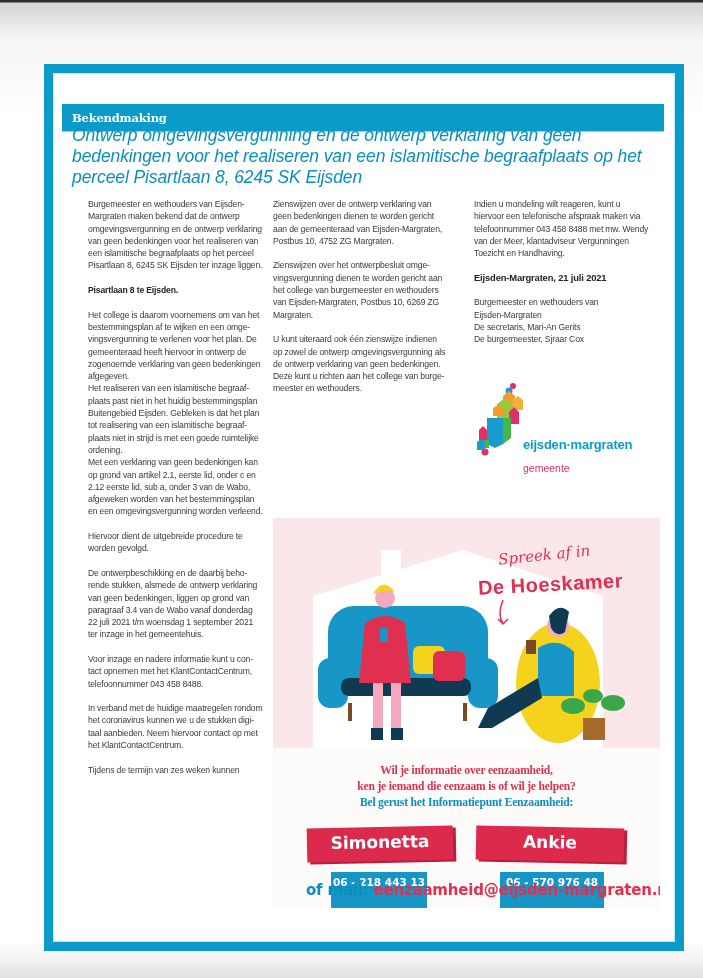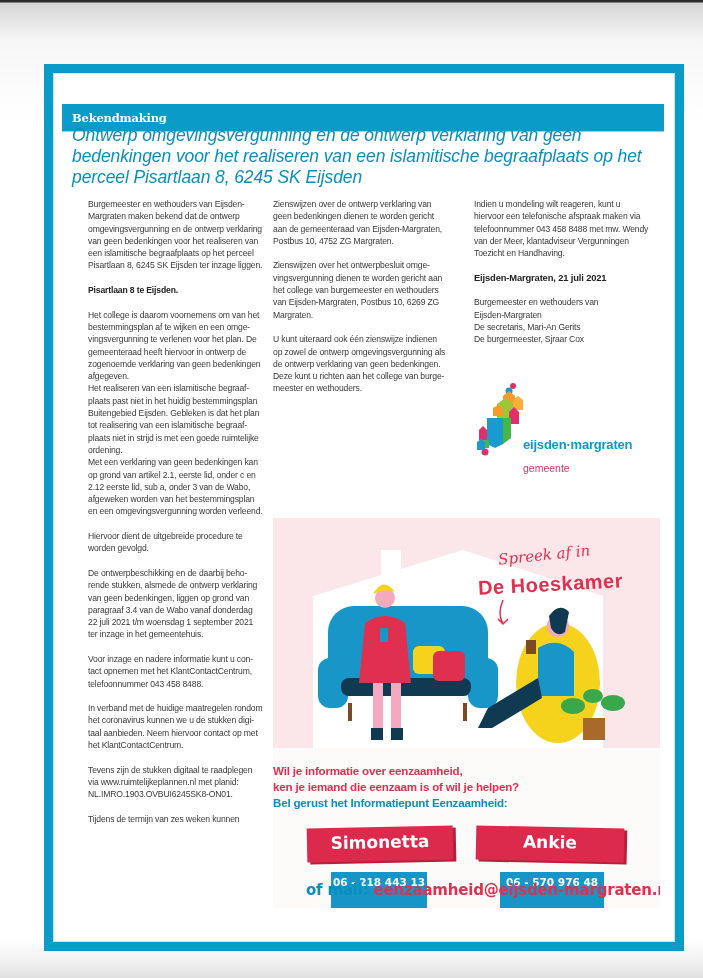--- a/index.html
+++ b/index.html
@@ -96,22 +96,22 @@
       position: absolute; left: 225px; top: 28px;
       font-family: "DejaVu Serif", serif; font-style: italic;
       color: #e0304f; font-size: 15px; transform: rotate(-6deg);
     }
     .speech2 {
       position: absolute; left: 205px; top: 55px;
       font-family: "Liberation Sans", sans-serif; font-weight: bold;
       color: #e0304f; font-size: 20px; letter-spacing: 0.5px; transform: rotate(-3deg);
     }
     .poster-q1, .poster-q2, .poster-q3 {
-      position: absolute; left: 0; width: 387px; 
-      font-family: Liberation Sans, sans-serif; font-weight: bold;
+      position: absolute; left: 0; width: 387px; text-align: center;
+      font-family: Liberation Serif, serif; font-weight: bold;
       font-size: 11.6px; line-height: 16px; letter-spacing: -0.2px;
     }
     .poster-q1 { top: 245px; color: #e0304f; }
     .poster-q2 { top: 261px; color: #e0304f; }
     .poster-q3 { top: 277px; color: #0a8fbd; }
     .name-box {
       position: absolute; top: 309px; height: 34px;
       background: #dc2a4c;
       color: #fff;
       font-family: "DejaVu Sans", sans-serif; font-weight: bold;
@@ -179,23 +179,20 @@
 paragraaf 3.4 van de Wabo vanaf donderdag
 22 juli 2021 t/m woensdag 1 september 2021
 ter inzage in het gemeentehuis.</p>
     <p>Voor inzage en nadere informatie kunt u con-
 tact opnemen met het KlantContactCentrum,
 telefoonnummer 043 458 8488.</p>
     <p>In verband met de huidige maatregelen rondom
 het coronavirus kunnen we u de stukken digi-
 taal aanbieden. Neem hiervoor contact op met
 het KlantContactCentrum.</p>
-    <p>Tevens zijn de stukken digitaal te raadplegen
-via www.ruimtelijkeplannen.nl met planid:
-NL.IMRO.1903.OVBUI6245SK8-ON01.</p>
     <p>Tijdens de termijn van zes weken kunnen</p>
   </div>
 
   <div class="col col2">
     <p>Zienswijzen over de ontwerp verklaring van
 geen bedenkingen dienen te worden gericht
 aan de gemeenteraad van Eijsden-Margraten,
 Postbus 10, 4752 ZG Margraten.</p>
     <p>Zienswijzen over het ontwerpbesluit omge-
 vingsvergunning dienen te worden gericht aan

